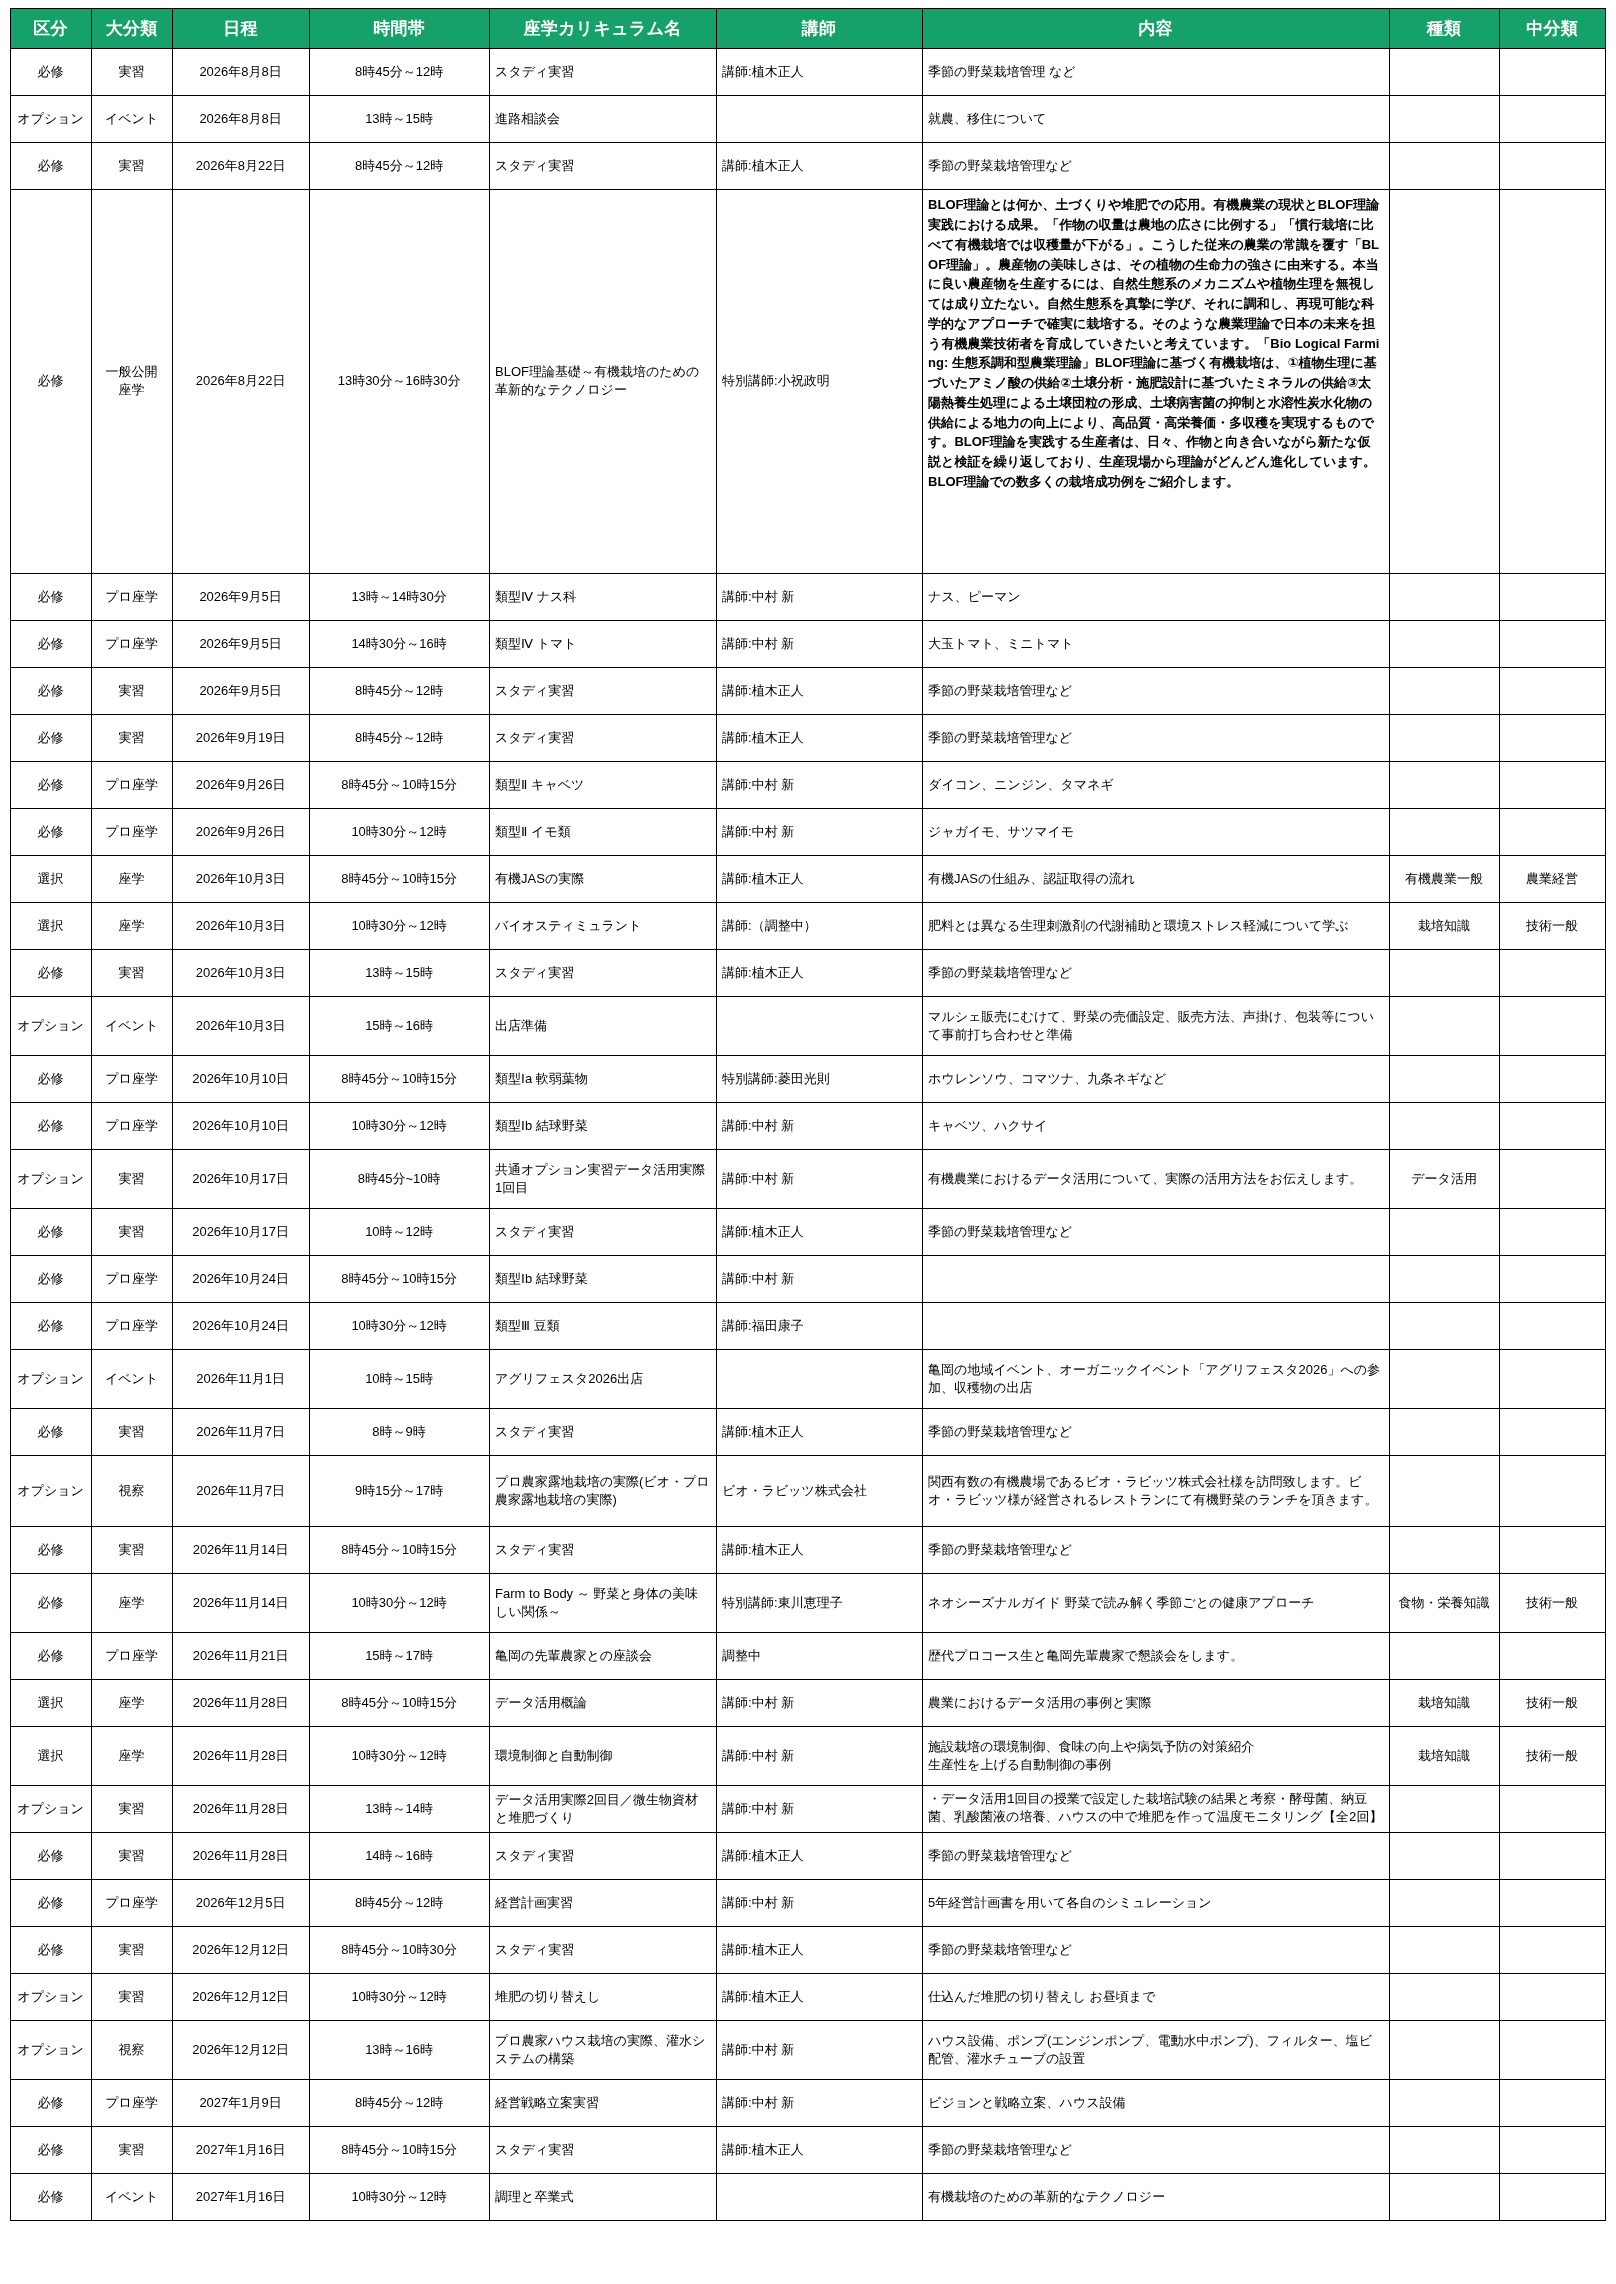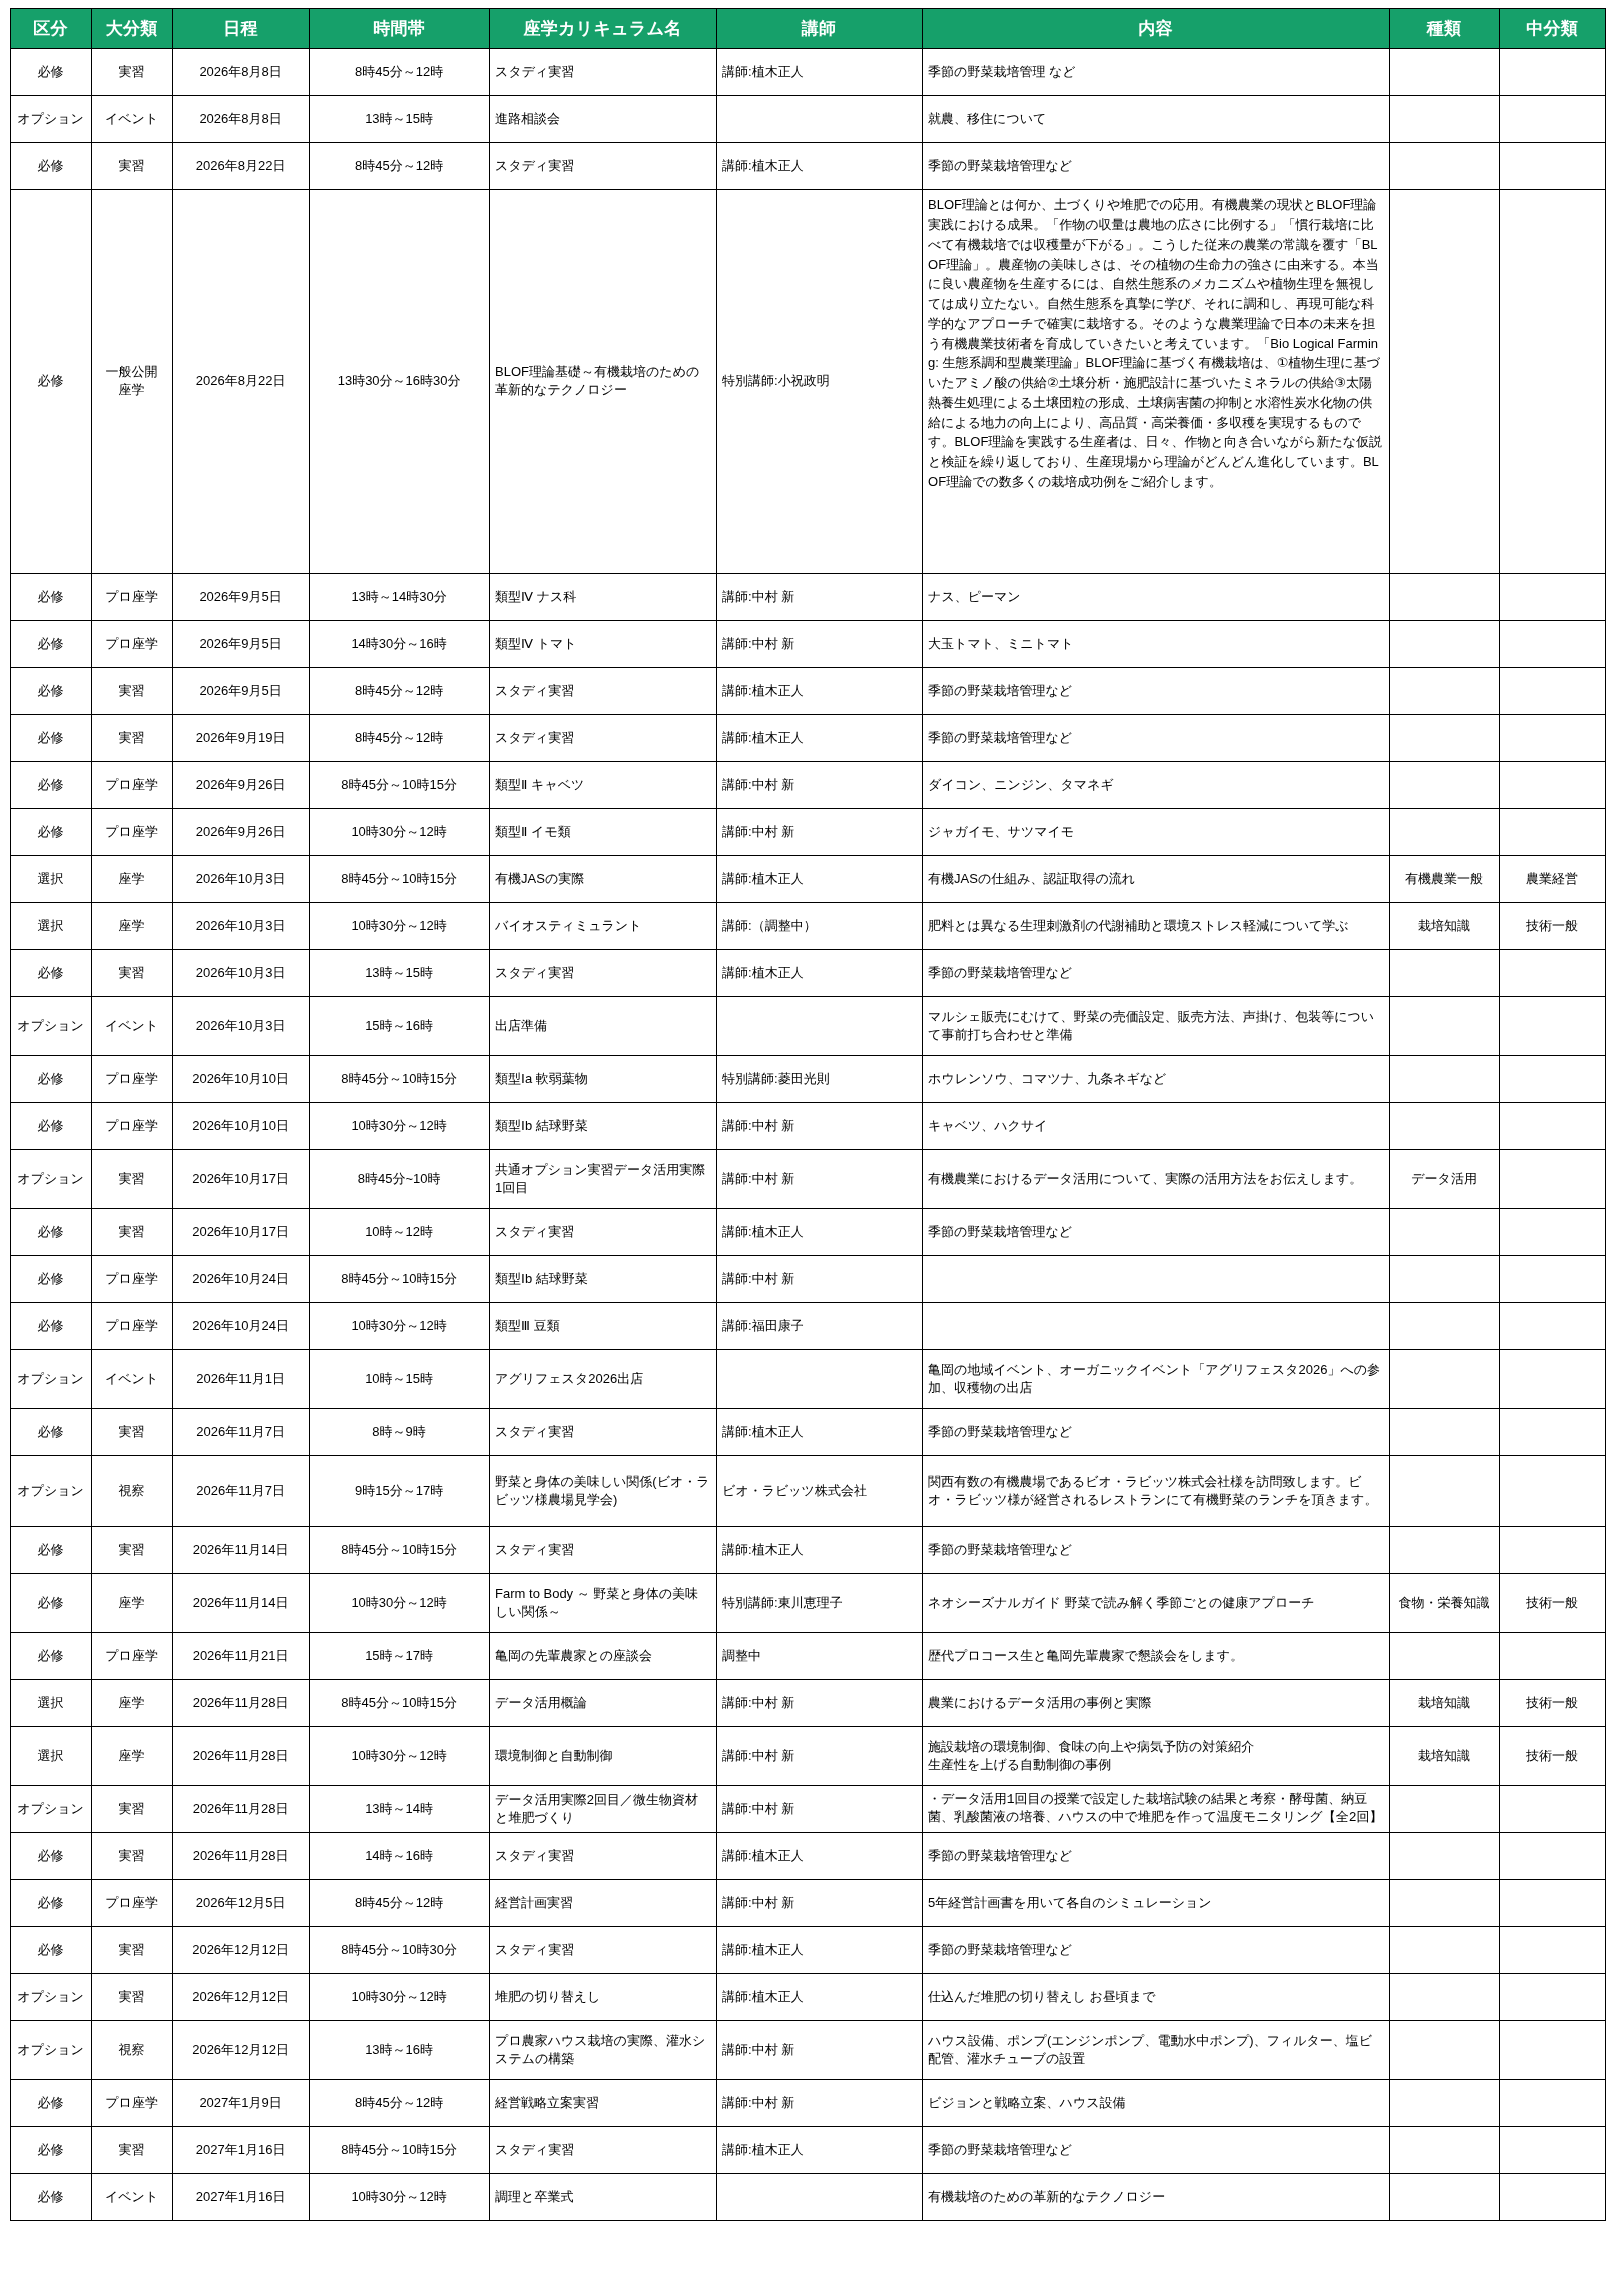--- a/index.html
+++ b/index.html
@@ -61,20 +61,21 @@
   td.left   { text-align: left; }
   td.hl     { background: #bfe5f8; }
 
   tbody tr { height: 47px; }
   tbody tr.blof  { height: 384px; }
   tbody tr.blof td.naiyou-long {
     vertical-align: top;
     padding-top: 5.5px;
     line-height: 1.52;
     font-size: 13px;
+    font-weight: bold;
   }
   tbody tr.r2 { height: 59px; }
   tbody tr.r3 { height: 71px; }
   tbody tr.clip td.naiyou-clip {
     max-height: 52px;
     line-height: 1.38;
     font-family: Liberation Mono, monospace;
   }
 </style>
 </head>
@@ -347,21 +348,21 @@
           <td class="left">講師:植木正人</td>
           <td class="left">季節の野菜栽培管理など</td>
           <td class="center"></td>
           <td class="center"></td>
         </tr>
         <tr class="r3">
           <td class="center">オプション</td>
           <td class="center">視察</td>
           <td class="center">2026年11月7日</td>
           <td class="center">9時15分～17時</td>
-          <td class="left">野菜と身体の美味しい関係(ビオ・ラビッツ様農場見学会)</td>
+          <td class="left">プロ農家露地栽培の実際(ビオ・プロ農家露地栽培の実際)</td>
           <td class="left">ビオ・ラビッツ株式会社</td>
           <td class="left">関西有数の有機農場であるビオ・ラビッツ株式会社様を訪問致します。ビオ・ラビッツ様が経営されるレストランにて有機野菜のランチを頂きます。</td>
           <td class="center"></td>
           <td class="center"></td>
         </tr>
         <tr>
           <td class="center">必修</td>
           <td class="center hl">実習</td>
           <td class="center">2026年11月14日</td>
           <td class="center">8時45分～10時15分</td>

